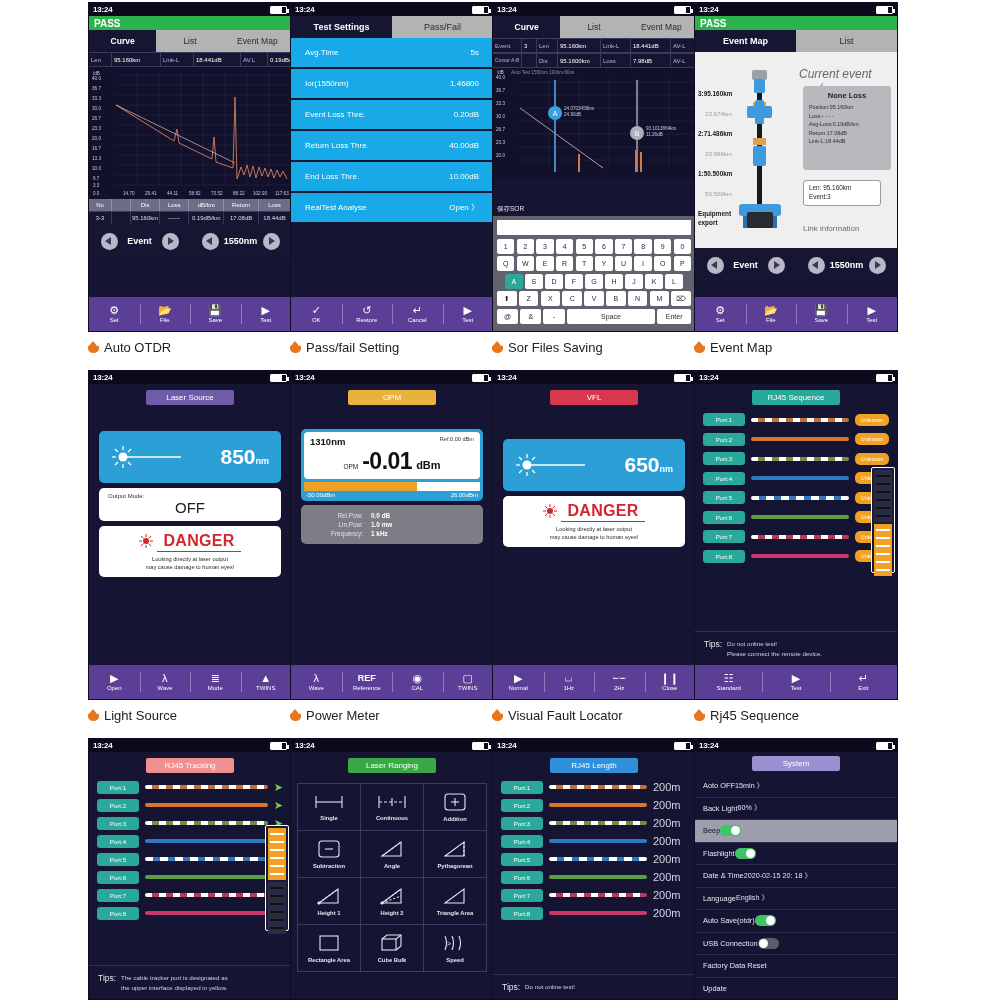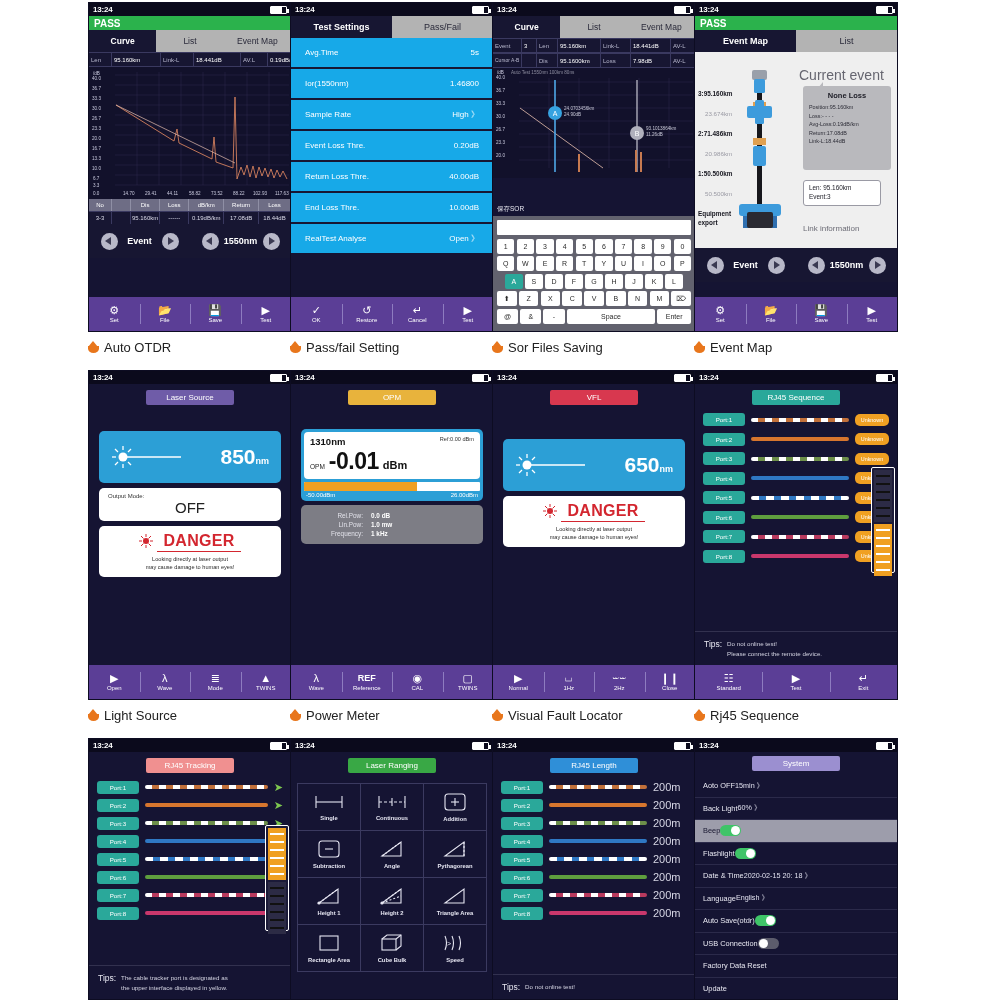--- a/index.html
+++ b/index.html
@@ -84,21 +84,21 @@
   .kbinput{height:15px;background:#fff;border-radius:1px;margin-bottom:4px;}
   .kbrow{display:flex;gap:2.2px;margin-bottom:2.5px;}
   .key{flex:1;height:15px;background:#fff;border-radius:2px;color:#2b2b2b;font-size:7px;
        display:flex;align-items:center;justify-content:center;}
   .key.sel{background:#2aa89a;color:#fff;}.key.w4{flex:4.2;}.key.w15{flex:1.6;}
 
   
   .emap{position:relative;background:#efefef;height:196px;overflow:hidden;}
   .em-lbl{position:absolute;font-size:6.4px;font-weight:bold;color:#15151e;}
   .em-sub{position:absolute;font-size:6.2px;color:#9a9aa4;}
-  .em-cur{position:absolute;font-size:14px;color:#666670;}
+  .em-cur{position:absolute;font-size:12px;color:#666670;font-style:italic;}
   .em-box{position:absolute;background:#b9b9bd;border-radius:3px;padding:5px 6px;box-sizing:border-box;}
   .em-box b{font-size:7.5px;color:#1b1b24;display:block;text-align:center;margin-bottom:4px;}
   .em-box p{margin:0 0 2.5px;font-size:5.4px;color:#2c2c36;}
   .em-link{position:absolute;background:#fff;border:1px solid #9a9aa4;border-radius:3px;padding:3px 5px;box-sizing:border-box;}
   .em-link p{margin:0 0 2px;font-size:6.4px;color:#1b1b24;}
   .em-linkcap{position:absolute;font-size:8px;color:#6c6c76;}
 
   
   .badge{margin:6px auto 0;display:block;width:88px;height:15px;border-radius:2px;
          font-size:8px;color:#fff;line-height:15px;text-align:center;}
@@ -114,21 +114,21 @@
               text-align:center;}
   .dangerword{font-size:16px;font-weight:bold;color:#d3262f;letter-spacing:.3px;
               border-bottom:1.3px solid #d3262f;display:inline-block;padding:0 6px 1px;}
   .dangertxt{font-size:5.6px;color:#2b2b2b;line-height:8px;margin-top:3px;}
 
   .opmcard{margin:24px 10px 0;background:#2c9fd6;border-radius:5px;padding:3px;box-sizing:border-box;}
   .opmwhite{background:#fff;border-radius:4px;padding:4px 6px;box-sizing:border-box;}
   .opmtop{display:flex;justify-content:space-between;align-items:flex-start;}
   .opmwl{font-size:9.5px;font-weight:bold;color:#111;}
   .opmref{font-size:5.6px;color:#333;}
-  .opmmid{display:flex;align-items:baseline;gap:4px;margin-top:1px;}
+  .opmmid{display:flex;align-items:baseline;justify-content:center;gap:4px;margin-top:1px;}
   .opmlbl{font-size:6.5px;color:#222;}
   .opmbig{font-size:23px;font-weight:bold;color:#111;letter-spacing:-.5px;}
   .opmunit{font-size:11px;font-weight:bold;color:#111;}
   .opmbar{height:9px;background:#fff;border-radius:1px;margin-top:3px;overflow:hidden;}
   .opmbar i{display:block;height:100%;background:#f0a022;}
   .opmrange{display:flex;justify-content:space-between;font-size:6px;color:#fff;padding:1px 2px 0;}
   .greycard{margin:4px 10px 0;background:#7d7d85;border-radius:5px;padding:5px 10px;box-sizing:border-box;}
   .grow{display:flex;font-size:6.4px;margin:2px 0;}
   .grow .gk{color:#e2e2ea;width:52px;text-align:right;margin-right:8px;}
   .grow .gv{color:#fff;font-weight:bold;}
@@ -336,24 +336,20 @@
     <div class="bluelist">
       <div class="blueitem">
         <span>Avg.Time</span>
         <span class="val">5s</span>
           </div>
       <div class="blueitem">
         <span>Ior(1550nm)</span>
         <span class="val">1.46800</span>
           </div>
       <div class="blueitem">
-        <span>Sample Rate</span>
-        <span class="val">High 》</span>
-          </div>
-      <div class="blueitem">
         <span>Event Loss Thre.</span>
         <span class="val">0.20dB</span>
           </div>
       <div class="blueitem">
         <span>Return Loss Thre.</span>
         <span class="val">40.00dB</span>
           </div>
       <div class="blueitem">
         <span>End Loss Thre.</span>
         <span class="val">10.00dB</span>

